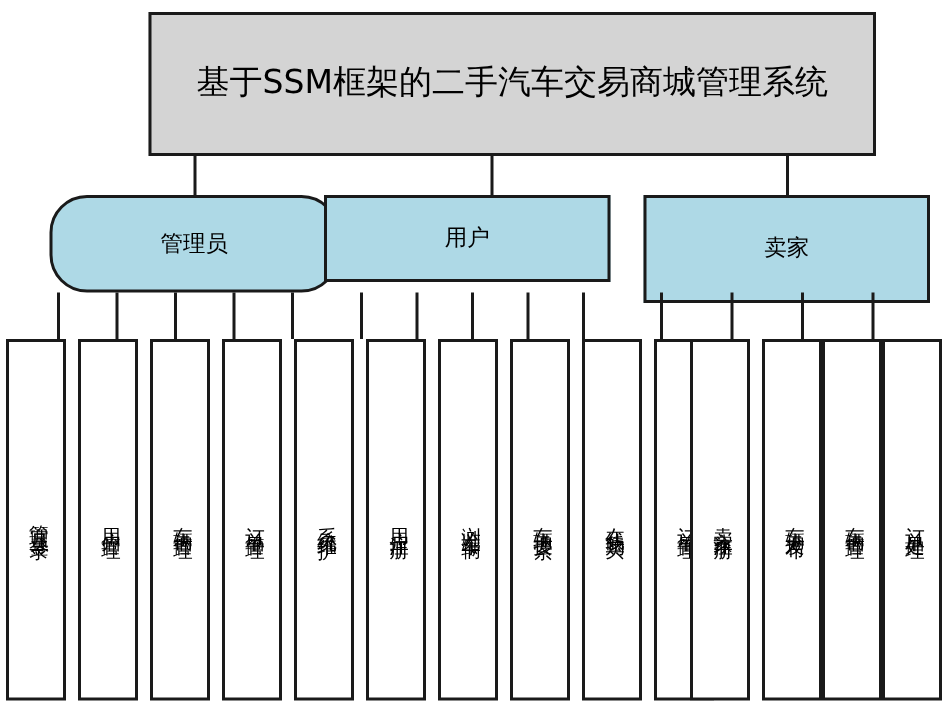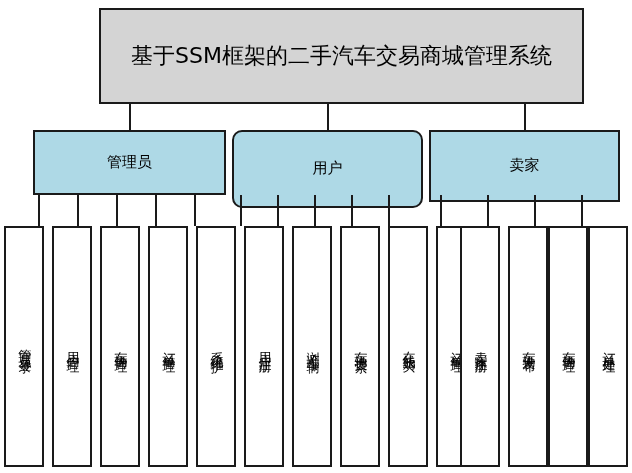--- a/index.html
+++ b/index.html
@@ -66,25 +66,25 @@
 <div id="diagram">
 
   <div class="box root-box" style="left:85px; top:8px; width:485px; height:96px;margin-left:14px;">
     <span>基于SSM框架的二手汽车交易商城管理系统</span>
   </div>
 
   <div class="connector v-line" style="left:129px; top:104px; height:26px;"></div>
   <div class="connector v-line" style="left:327px; top:104px; height:26px;"></div>
   <div class="connector v-line" style="left:524px; top:104px; height:26px;"></div>
 
-  <div class="box level2-box" style="left:33px; top:130px; width:193px; height:65px;">
+  <div class="box level2-box" style="left:33px; top:130px; width:193px; height:65px;border-radius:25px;">
     <span>管理员</span>
   </div>
 
-  <div class="box level2-box" style="left:232px; top:130px; width:191px; height:78px;border-radius:10px;">
+  <div class="box level2-box" style="left:216px; top:130px; width:191px; height:58px;">
     <span>用户</span>
   </div>
 
   <div class="box level2-box" style="left:429px; top:130px; width:191px; height:72px;">
     <span>卖家</span>
   </div>
 
   <div class="connector v-line" style="left:38px;  top:195px; height:31px;"></div>
   <div class="connector v-line" style="left:77px;  top:195px; height:31px;"></div>
   <div class="connector v-line" style="left:116px; top:195px; height:31px;"></div>

